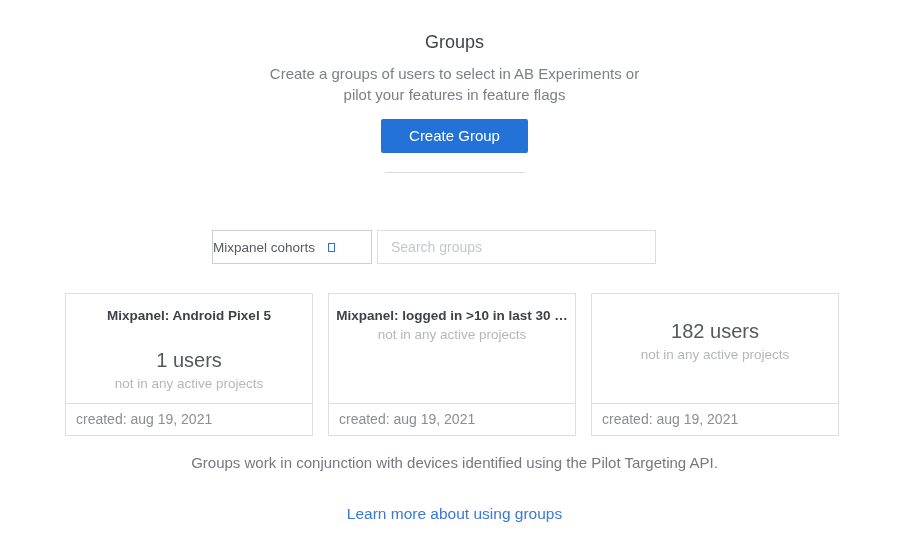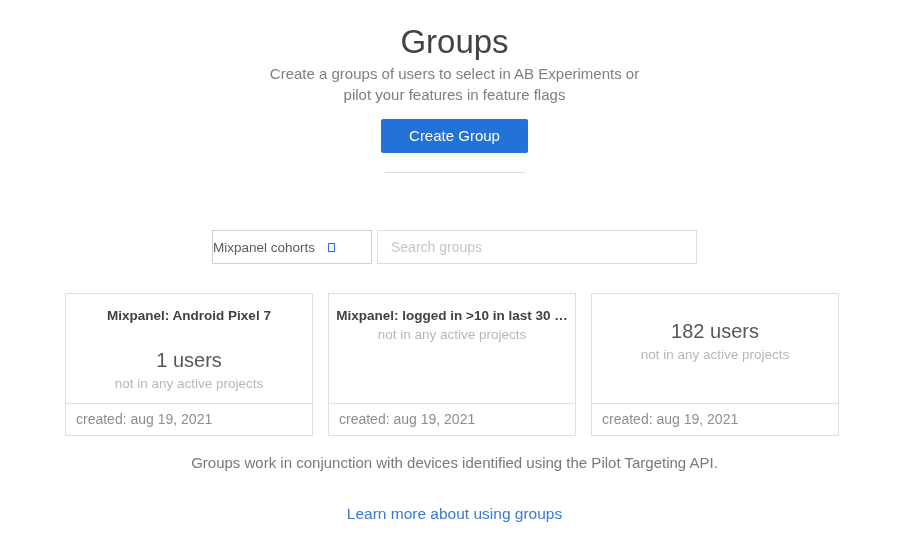--- a/index.html
+++ b/index.html
@@ -8,21 +8,21 @@
     background: #ffffff;
     font-family: "Liberation Sans", sans-serif;
     overflow: hidden;
   }
   .page { width: 909px; height: 558px; position: relative; }
 
   
   .page-title {
     margin-top: 26px;
     text-align: center;
-    font-size: 33px;
+    font-size: 18px;
     line-height: 32px;
     font-weight: 400;
     color: #3f4449;
   }
   .subtitle {
     margin-top: 5px;
     text-align: center;
     font-size: 15px;
     line-height: 21px;
     color: #7b8086;
@@ -68,21 +68,21 @@
     color: #565b60;
     cursor: pointer;
   }
   .square-icon {
     display: inline-block;
     width: 7px; height: 9px;
     border: 1px solid #2b6fe0;
   }
   .search-input {
     margin-left: 5px;
-    width: 320px; height: 34px;
+    width: 279px; height: 34px;
     border: 1px solid #dcdcdc;
     padding: 0 13px;
     font-family: "Liberation Sans", sans-serif;
     font-size: 14px;
     color: #565b60;
     outline: none;
   }
   .search-input::placeholder { color: #c3c7cb; opacity: 1; }
 
   
@@ -174,21 +174,21 @@
       <span>Mixpanel cohorts</span>
       <span class="square-icon"></span>
     </div>
     <input class="search-input" type="text" placeholder="Search groups" style="">
   </div>
 
   <div class="cards-row">
 
     <div class="group-card">
       <div class="card-body">
-        <div class="card-title">Mixpanel: Android Pixel 7</div>
+        <div class="card-title">Mixpanel: Android Pixel 5</div>
         <div class="users-count">1 users</div>
         <div class="card-status">not in any active projects</div>
       </div>
       <div class="card-footer">created: aug 19, 2021</div>
     </div>
 
     <div class="group-card">
       <div class="card-body">
         <div class="card-title">Mixpanel: logged in &gt;10 in last 30 …</div>
         <div class="card-status">not in any active projects</div>

